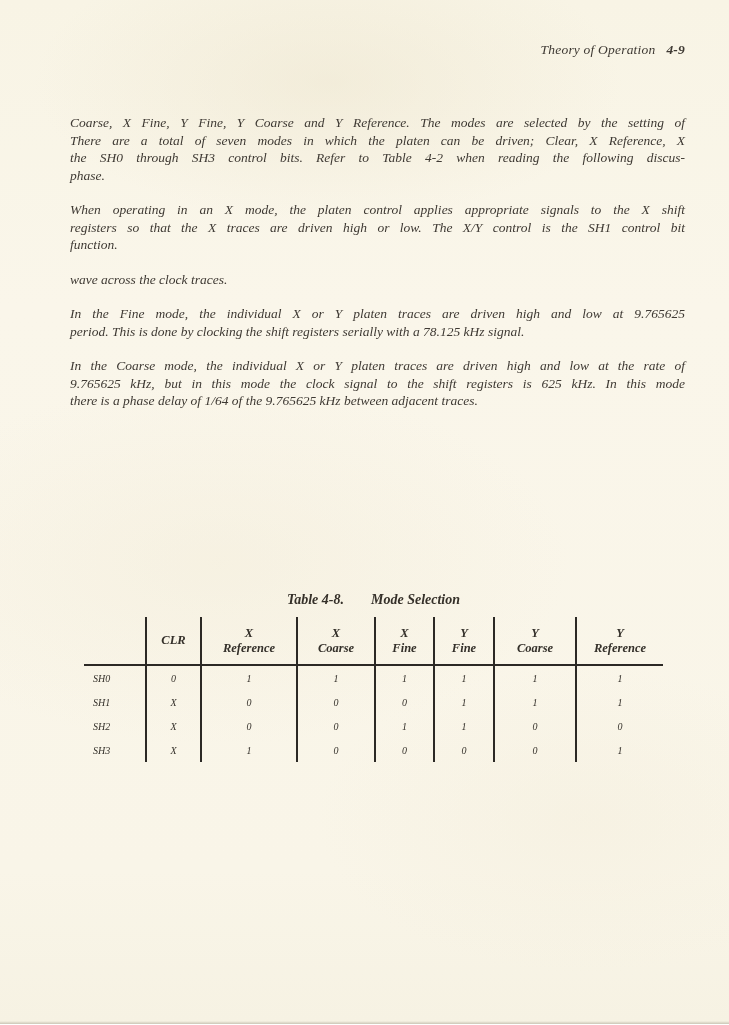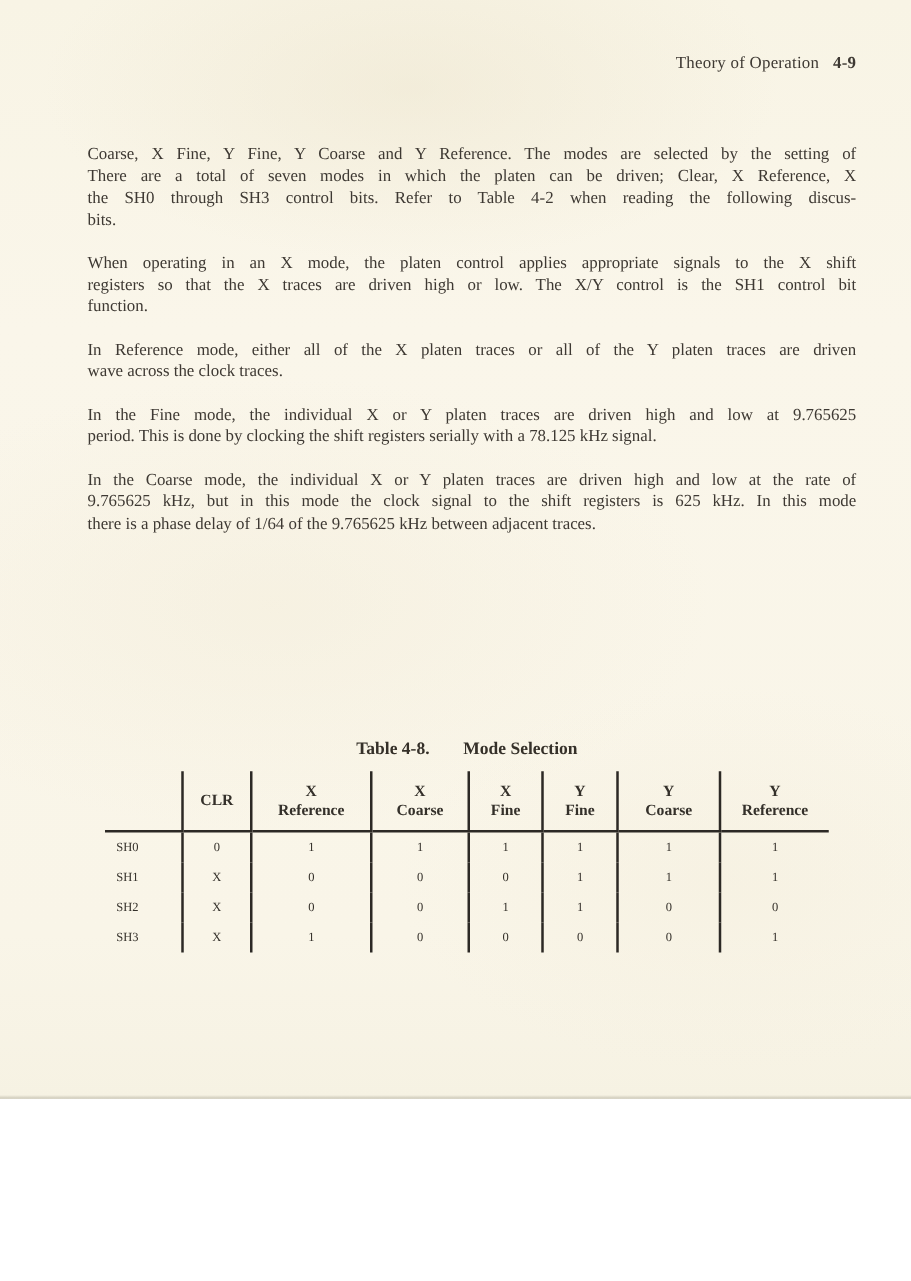--- a/index.html
+++ b/index.html
@@ -8,28 +8,29 @@
   }
   body {
     width: 729px;
     height: 1025px;
     font-family: "Liberation Serif", "DejaVu Serif", serif;
     overflow: hidden;
   }
   .page {
     position: relative;
     width: 729px;
-    height: 879px;
+    height: 1024px;
     background-color: #f9f5e8;
     background-image:
       radial-gradient(ellipse 420px 200px at 45% 8%, rgba(235,227,203,0.45), rgba(235,227,203,0) 70%),
       radial-gradient(ellipse 500px 260px at 30% 55%, rgba(240,233,212,0.35), rgba(240,233,212,0) 70%),
       radial-gradient(ellipse 380px 220px at 80% 80%, rgba(243,237,219,0.40), rgba(243,237,219,0) 70%),
       linear-gradient(180deg, #f8f4e5 0%, #faf6ea 30%, #f9f5e8 85%, #f6f2e3 100%);
     color: #3e3933;
+    font-style: italic;
   }
   .page::after {
     content: "";
     position: absolute;
     left: 0; right: 0; bottom: 0;
     height: 3px;
     background: linear-gradient(180deg, rgba(150,145,128,0) 0%, rgba(150,145,128,0.45) 100%);
   }
 
   
@@ -123,29 +124,28 @@
 
   <div class="running-head">
     <span>Theory of Operation</span><span class="pageno">4-9</span>
   </div>
 
   <div class="body-text" id="paragraphs">
       <div class="paragraph">
         <div class="pline">Coarse, X Fine, Y Fine, Y Coarse and Y Reference. The modes are selected by the setting of</div>
         <div class="pline">There are a total of seven modes in which the platen can be driven; Clear, X Reference, X</div>
         <div class="pline">the SH0 through SH3 control bits. Refer to Table 4-2 when reading the following discus-</div>
-        <div class="pline last">bits.</div>
+        <div class="pline last">phase.</div>
       </div>
       <div class="paragraph">
         <div class="pline">When operating in an X mode, the platen control applies appropriate signals to the X shift</div>
         <div class="pline">registers so that the X traces are driven high or low. The X/Y control is the SH1 control bit</div>
         <div class="pline last">function.</div>
       </div>
       <div class="paragraph">
-        <div class="pline">In Reference mode, either all of the X platen traces or all of the Y platen traces are driven</div>
         <div class="pline last">wave across the clock traces.</div>
       </div>
       <div class="paragraph">
         <div class="pline">In the Fine mode, the individual X or Y platen traces are driven high and low at 9.765625</div>
         <div class="pline last">period. This is done by clocking the shift registers serially with a 78.125 kHz signal.</div>
       </div>
       <div class="paragraph">
         <div class="pline">In the Coarse mode, the individual X or Y platen traces are driven high and low at the rate of</div>
         <div class="pline">9.765625 kHz, but in this mode the clock signal to the shift registers is 625 kHz. In this mode</div>
         <div class="pline last">there is a phase delay of 1/64 of the 9.765625 kHz between adjacent traces.</div>

